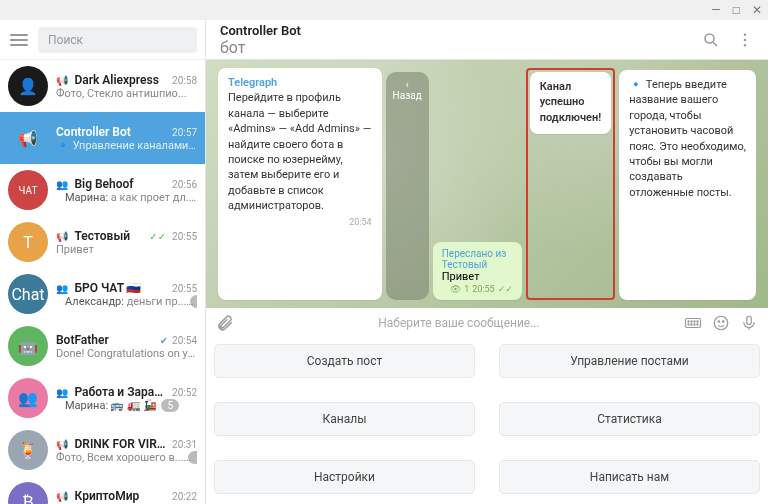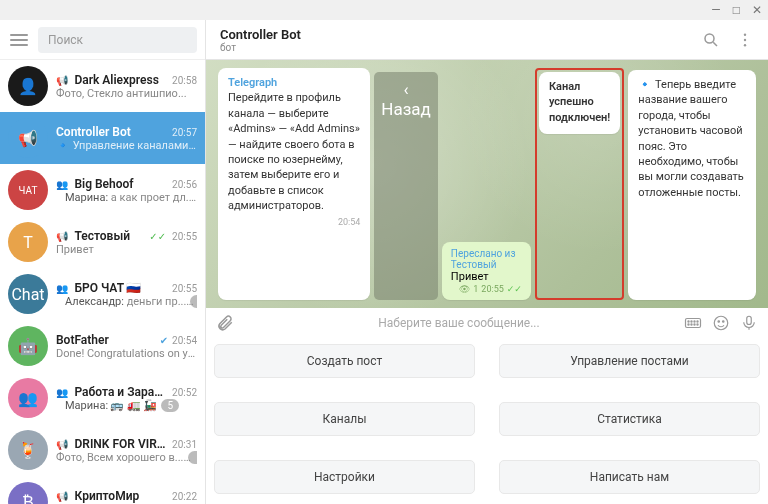--- a/index.html
+++ b/index.html
@@ -34,30 +34,30 @@
 .speaker-icon { font-size: 10px; color: #666; margin-right: 2px; }
 .diamond { color: #4fa3de; margin-right: 3px; }
 .active .diamond { color: #fff; }
 
 
 .right { flex: 1; display: flex; flex-direction: column; background: linear-gradient(135deg, #d4dfc5 0%, #aec09a 60%, #96b27e 100%); position: relative; }
 .right::before { content: ""; position: absolute; inset: 0; background: radial-gradient(circle at 30% 30%, rgba(255,255,255,0.25) 0%, transparent 30%), radial-gradient(circle at 70% 20%, rgba(255,255,255,0.15) 0%, transparent 25%); pointer-events: none; }
 .right-header { height: 40px; background: #fff; display: flex; align-items: center; padding: 0 14px; border-bottom: 1px solid #e4e4e4; z-index: 2; }
 .rh-title { flex: 1; }
 .rh-name { font-size: 13px; font-weight: 600; color: #222; }
-.rh-sub { font-size: 10px; color: #888; }
+.rh-sub { font-size: 16px; color: #888; }
 .rh-icons { display: flex; gap: 16px; color: #999; align-items: center; }
 .rh-icons svg { width: 18px; height: 18px; }
 
 .messages { flex: 1; padding: 8px 12px; overflow: hidden; display: flex; flex-direction: row; gap: 4px; z-index: 1; }
 .msg-block { background: #fff; border-radius: 8px; padding: 7px 10px; font-size: 11px; color: #333; line-height: 1.4; max-width: 340px; position: relative; box-shadow: 0 1px 1px rgba(0,0,0,0.06); }
 .msg-block .msg-time { font-size: 9px; color: #aaa; text-align: right; margin-top: 2px; }
 .msg-link { color: #4fa3de; font-weight: 600; }
 .msg-title { font-weight: 600; margin-bottom: 2px; }
-.btn-row { background: rgba(120,130,110,0.55); color: #fff; text-align: center; padding: 7px; border-radius: 5px; font-size: 17px; margin-top: 4px; max-width: 340px; }
+.btn-row { background: rgba(120,130,110,0.55); color: #fff; text-align: center; padding: 7px; border-radius: 10px; font-size: 10px; margin-top: 4px; max-width: 340px; }
 .highlight-box { border: 2px solid #d43c2c; border-radius: 4px; padding: 2px; max-width: 344px; }
 .forward-msg { align-self: flex-end; background: #e2f7cb; border-radius: 8px; padding: 6px 9px; font-size: 11px; max-width: 200px; box-shadow: 0 1px 1px rgba(0,0,0,0.06); }
 .forward-label { color: #4fa3de; font-size: 10px; }
 .forward-msg .msg-time { font-size: 9px; color: #7aa85f; display: inline-flex; align-items: center; gap: 3px; float: right; margin-left: 8px; margin-top: 1px; }
 .eye { font-size: 9px; }
 .share-btn { position: absolute; right: 24px; top: 128px; width: 28px; height: 28px; border-radius: 50%; background: rgba(120,130,110,0.7); display: flex; align-items: center; justify-content: center; color: #fff; }
 
 .compose { background: #fff; padding: 6px 10px; display: flex; align-items: center; gap: 10px; z-index: 2; }
 .compose-input { flex: 1; color: #aaa; font-size: 12px; text-align: center; }
 .compose svg { width: 18px; height: 18px; color: #999; }

